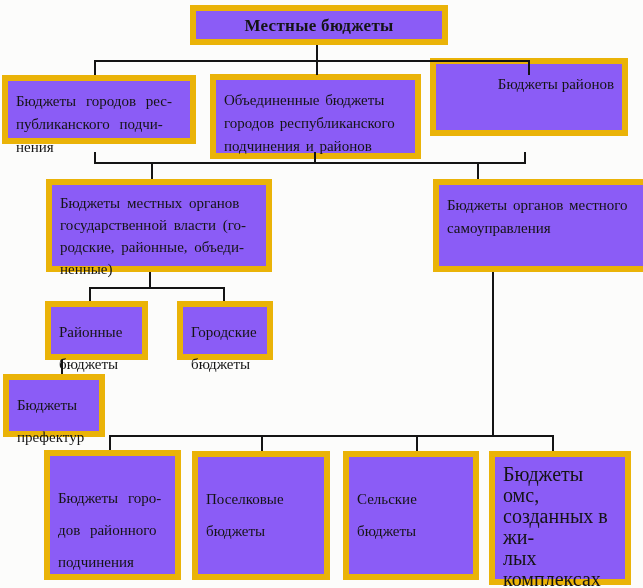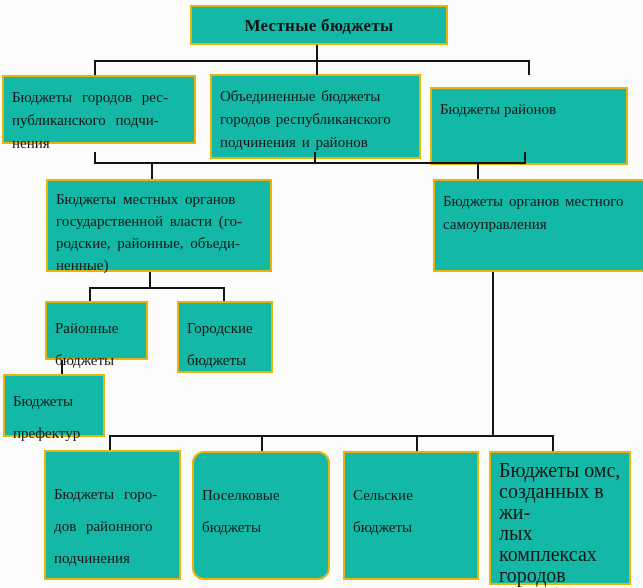--- a/index.html
+++ b/index.html
@@ -10,22 +10,22 @@
   .canvas{
     position:relative;
     width:643px;height:588px;
     background:#fcfcfb;
     overflow:hidden;
     color:#141414;
   }
   .box{
     position:absolute;
     box-sizing:border-box;
-    border:2px solid #eab308;
-    background:#14b8a6;
+    border:6px solid #eab308;
+    background:#8b5cf6;
     font-size:15px;
     line-height:23px;
     white-space:pre-line;
     padding:9px 8px;
     text-align:left;
   }
   .root{
     display:flex;align-items:center;justify-content:center;
     font-weight:bold;font-size:17px;
     white-space:normal;
@@ -49,44 +49,44 @@
   <div class="box root" style="left:190px;top:5px;width:258px;height:40px;">Местные бюджеты</div>
 
   <div class="box ws6" style="left:2px;top:75px;width:194px;height:69px;">Бюджеты городов рес-
 публиканского подчи-
 нения</div>
 
   <div class="box ws2" style="left:210px;top:74px;width:211px;height:85px;">Объединенные бюджеты
 городов республиканского
 подчинения и районов</div>
 
-  <div class="box" style="left:430px;top:87px;width:198px;height:78px;">Бюджеты районов</div>
+  <div class="box" style="left:430px;top:58px;width:198px;height:78px;text-align:right;">Бюджеты районов</div>
 
   <div class="box ws3 lh22" style="left:46px;top:179px;width:226px;height:93px;">Бюджеты местных органов
 государственной власти (го-
 родские, районные, объеди-
 ненные)</div>
 
   <div class="box ws2" style="left:388px;top:179px;width:226px;height:93px;margin-left:45px;">Бюджеты органов местного
 самоуправления</div>
 
   <div class="box lh24" style="left:45px;top:301px;width:103px;height:59px;">Районные
 бюджеты</div>
 
-  <div class="box lh24" style="left:177px;top:301px;width:96px;height:72px;">Городские
+  <div class="box lh24" style="left:177px;top:301px;width:96px;height:59px;">Городские
 бюджеты</div>
 
   <div class="box lh24" style="left:3px;top:374px;width:102px;height:63px;">Бюджеты
 префектур</div>
 
   <div class="box ws6 lh24 pt10" style="left:44px;top:450px;width:137px;height:130px;">Бюджеты горо-
 дов районного
 подчинения</div>
 
-  <div class="box lh24 pt10" style="left:192px;top:451px;width:138px;height:129px;border-radius:12px;">Поселковые
+  <div class="box lh24 pt10" style="left:192px;top:451px;width:138px;height:129px;">Поселковые
 бюджеты</div>
 
   <div class="box lh24 pt10" style="left:343px;top:451px;width:136px;height:129px;">Сельские
 бюджеты</div>
 
   <div class="box small" style="left:489px;top:451px;width:142px;height:134px;">Бюджеты омс,
 созданных в жи-
 лых комплексах
 городов респуб-
 ликанского под-

